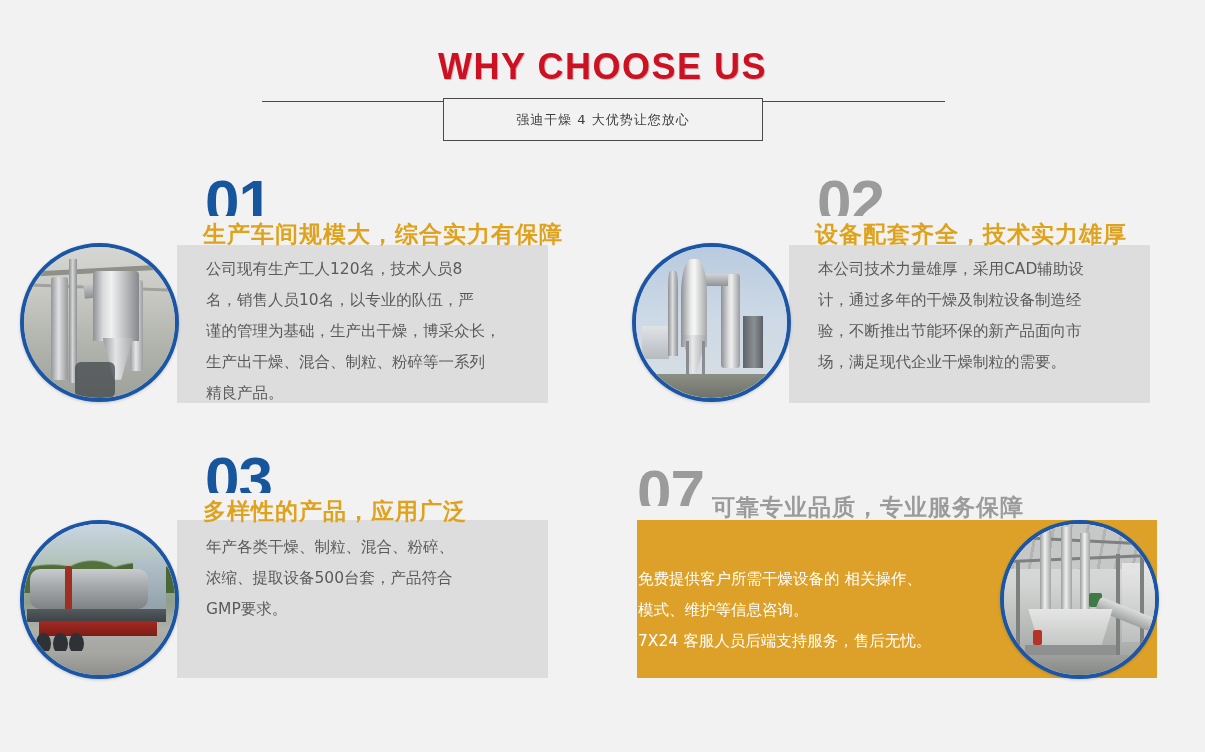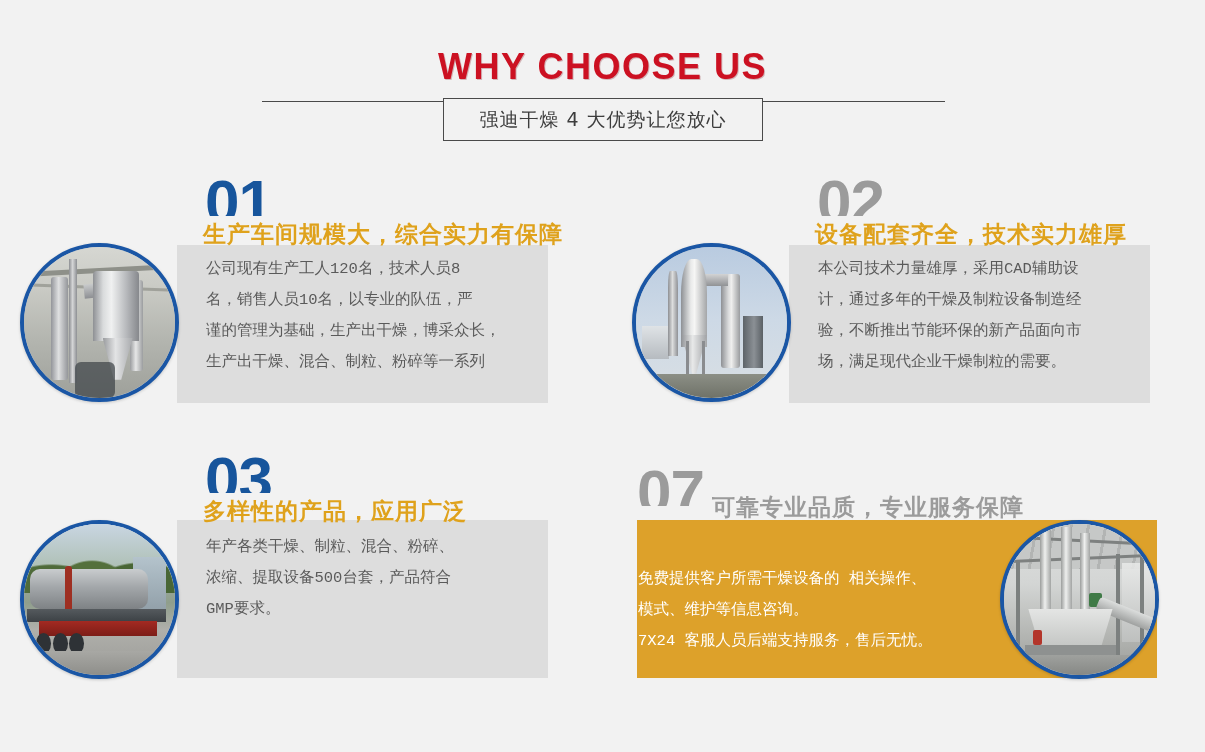--- a/index.html
+++ b/index.html
@@ -42,21 +42,21 @@
     top: 98px;
     width: 320px;
     height: 43px;
     border: 1px solid #4a4a4a;
     background: #f2f2f2;
     display: flex;
     align-items: center;
     justify-content: center;
   }
   .hdr-sub {
-    font-size: 19px;
+    font-size: 13px;
     color: #3d3d3d;
     letter-spacing: 1px;
     white-space: nowrap;
     font-family: "DejaVu Sans", "Liberation Sans", sans-serif;
   }
 
   
   .card { position: absolute; }
 
   .num {
@@ -93,21 +93,21 @@
 
   .ptext {
     position: absolute;
     font-size: 15.5px;
     line-height: 31px;
     color: #5a5a5a;
     font-family: "DejaVu Sans", "Liberation Sans", sans-serif;
     z-index: 3;
   }
   .ptext.white { color: #ffffff; }
-  .ptext p { white-space: nowrap; font-family: Liberation Mono, monospace; }
+  .ptext p { white-space: nowrap; }
 
   
   .circ {
     position: absolute;
     border-radius: 50%;
     border: 4px solid #1a56a5;
     overflow: hidden;
     z-index: 5;
     background: #b9c4cc;
     box-shadow: 0 1px 3px rgba(0,0,0,0.18);
@@ -227,20 +227,21 @@
     <div class="num blue" style="left:205px; top:178px;">01</div>
     <div class="cardtitle gold" style="left:203px; top:219px;">生产车间规模大，综合实力有保障</div>
 
     <div class="panel" style="left:177px; top:245px; width:371px; height:158px;"></div>
 
     <div class="ptext" style="left:206px; top:254px; width:330px;">
       <p>公司现有生产工人120名，技术人员8</p>
       <p>名，销售人员10名，以专业的队伍，严</p>
       <p>谨的管理为基础，生产出干燥，博采众长，</p>
       <p>生产出干燥、混合、制粒、粉碎等一系列</p>
+      <p>精良产品。</p>
     </div>
 
     <div class="circ" style="left:20px; top:243px; width:159px; height:159px;">
       <div class="scene ph1">
         <div class="beam b1"></div>
           <div class="beam b2"></div>
         <div class="colB"></div>
           <div class="colC"></div>
         <div class="pipe"></div>
           <div class="duct"></div>

